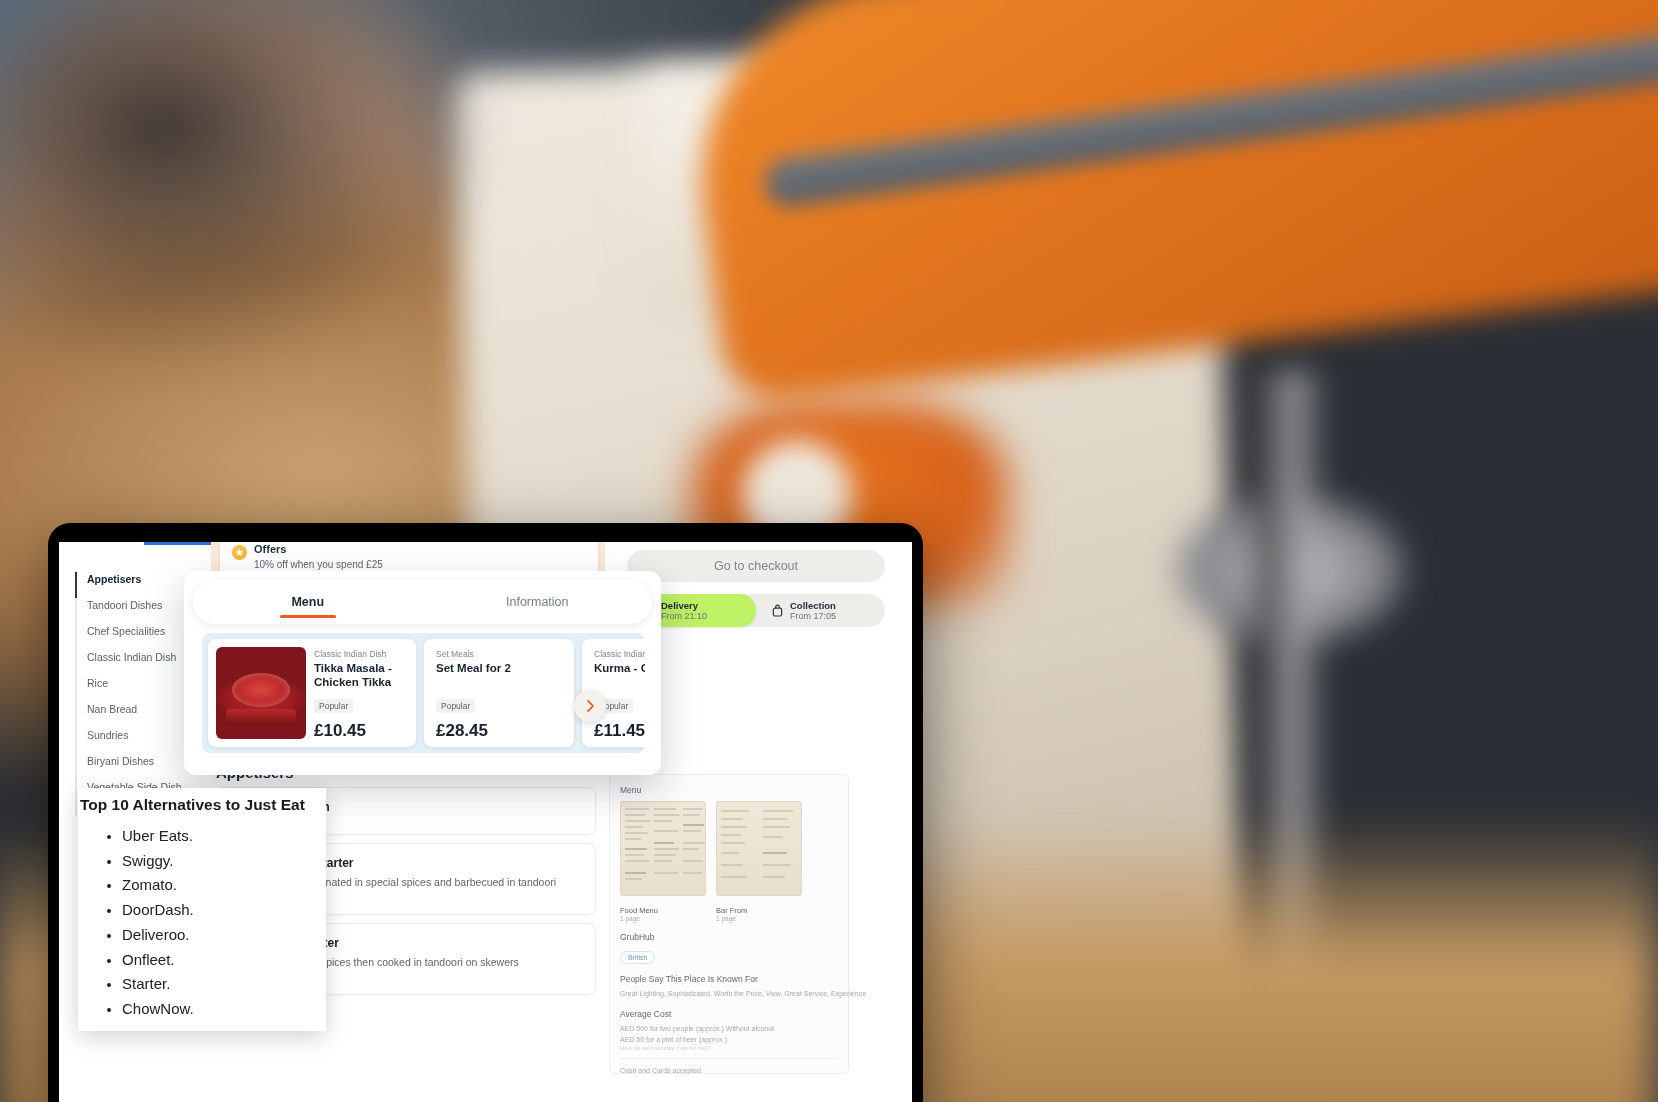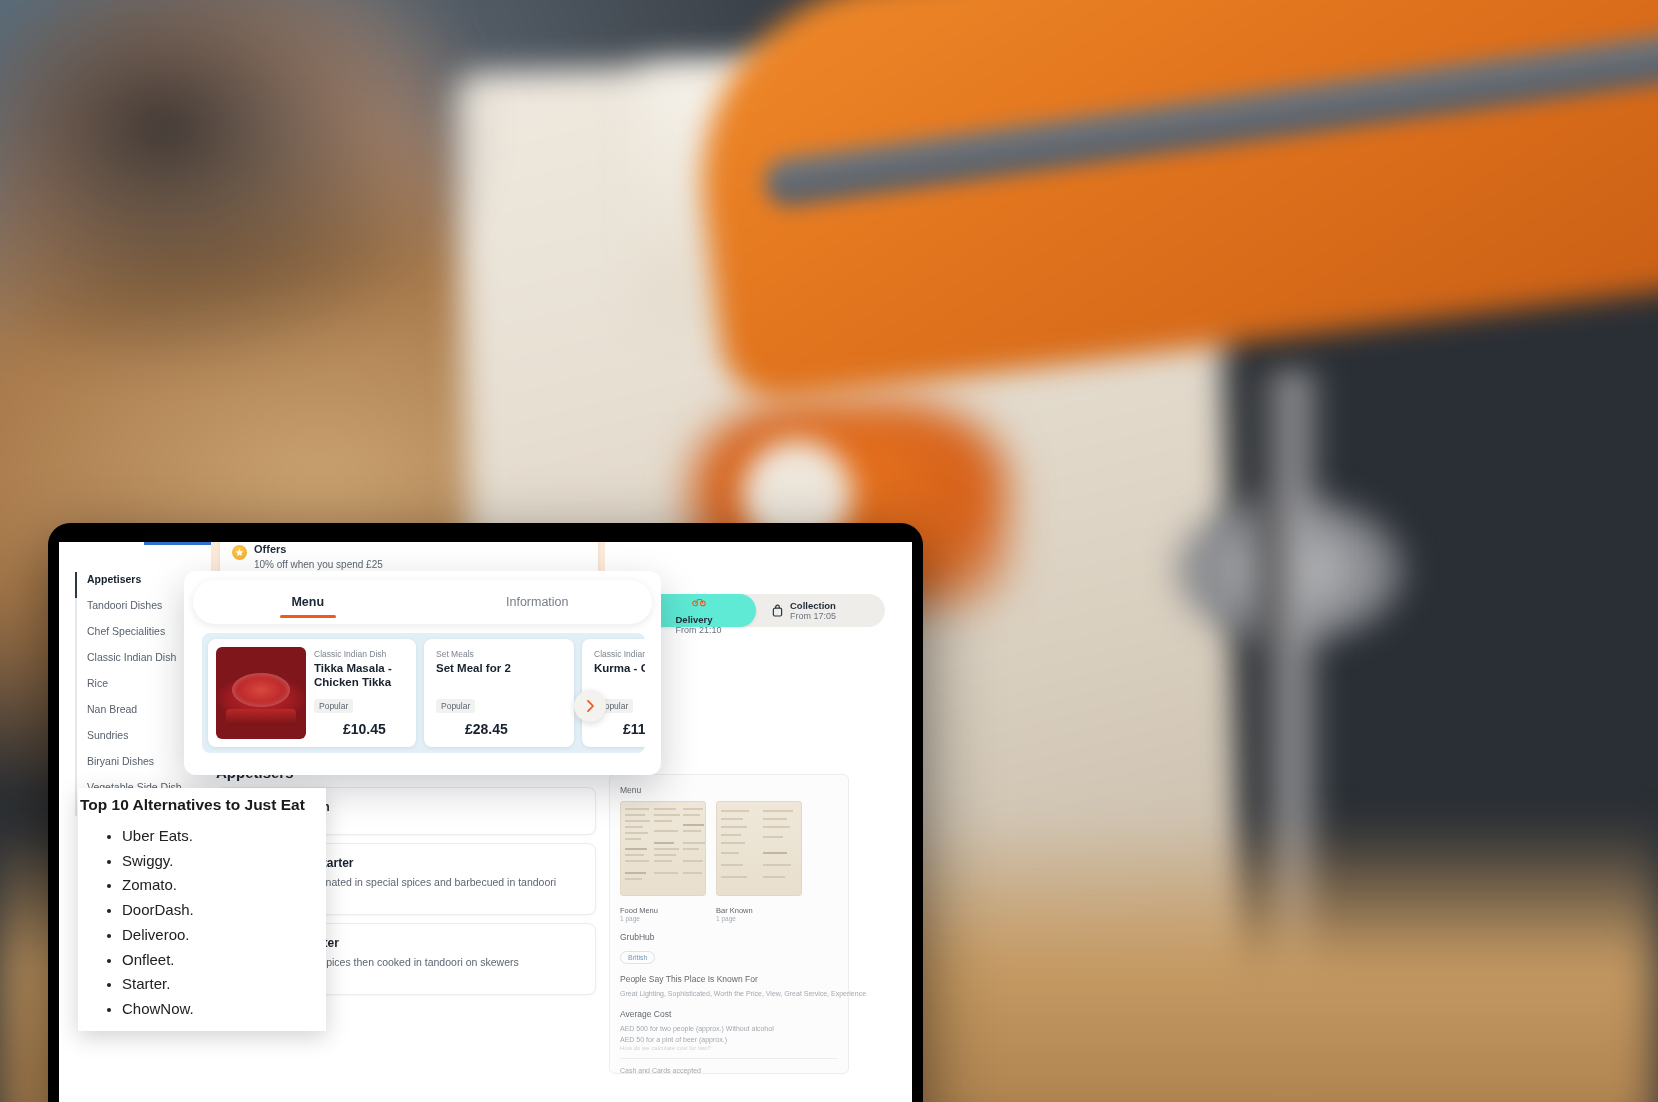--- a/index.html
+++ b/index.html
@@ -326,24 +326,23 @@
     position: relative;
     flex: 1;
     height: 33px;
     display: flex;
     align-items: center;
     gap: 6px;
     padding-left: 14px;
     box-sizing: border-box;
   }
   .mode-opt.sel {
-    background: #5eead4;
+    background: #bef264;
     border-radius: 17px;
     box-shadow: 0 1px 3px rgba(0,0,0,.10);
-    flex-direction: column;
   }
   .mode-ic { width: 14px; height: 14px; flex: none; display:flex; align-items:center; justify-content:center; }
   .mode-txt-top { font-size: 9.5px; font-weight: bold; color: #1f2b38; line-height: 11px; }
   .mode-txt-bot { font-size: 9px; color: #6b7480; line-height: 11px; }
 
   
   .menu-card {
     position: absolute;
     left: 125px;
     top: 29px;
@@ -455,24 +454,23 @@
   .mc-tag {
     position: absolute;
     font-size: 8.5px;
     color: #5d6670;
     background: #f1f1ef;
     border-radius: 3px;
     padding: 2px 5px;
   }
   .mc-price {
     position: absolute;
-    font-size: 14px;
+    font-size: 17px;
     font-weight: bold;
     color: #17222e;
-    margin-left: 29px;
   }
   .mc-next {
     position: absolute;
     left: 390px;
     top: 119px;
     width: 32px;
     height: 32px;
     border-radius: 50%;
     background: #f4f2ef;
     box-shadow: 0 2px 7px rgba(0,0,0,.14);
@@ -646,20 +644,21 @@
           <div class="offers-icon">
             <svg width="9" height="9" viewBox="0 0 10 10">
                 <polygon points="5,0.6 6.2,3.6 9.4,3.8 6.9,5.8 7.8,8.9 5,7.1 2.2,8.9 3.1,5.8 0.6,3.8 3.8,3.6" fill="#ffffff"></polygon>
               </svg>
           </div>
           <div class="offers-title">Offers</div>
           <div class="offers-sub">10% off when you spend £25</div>
         </div>
 
         <div class="checkout-panel"></div>
+        <button class="btn-checkout">Go to checkout</button>
         <div class="mode-toggle">
           <div class="mode-opt sel">
             <span class="mode-ic">
               <svg width="14" height="11" viewBox="0 0 18 12" fill="none" stroke="#f05a22" stroke-width="1.3">
                 <circle cx="4" cy="8.5" r="3"></circle>
                   <circle cx="14" cy="8.5" r="3"></circle>
                 <path d="M4 8.5 L8 3.5 L12 3.5 L14 8.5"></path>
                   <path d="M7 3.5 L11.5 3.5"></path>
               </svg>
             </span>
@@ -761,21 +760,21 @@
                 <div class="ln" style="left:4px;top:62px;width:22px"></div>
                 <div class="ln" style="left:4px;top:74px;width:26px"></div>
                 <div class="ln" style="left:46px;top:8px;width:30px"></div>
                 <div class="ln" style="left:46px;top:16px;width:24px"></div>
                 <div class="ln" style="left:46px;top:24px;width:27px"></div>
                 <div class="ln" style="left:46px;top:34px;width:20px"></div>
                 <div class="ln dk" style="left:46px;top:50px;width:24px"></div>
                 <div class="ln" style="left:46px;top:62px;width:28px"></div>
                 <div class="ln" style="left:46px;top:74px;width:22px"></div>
               </div>
-              <div class="ic-cap">Bar Known</div>
+              <div class="ic-cap">Bar From</div>
               <div class="ic-cap-sub">1 page</div>
             </div>
           </div>
 
           <div class="ic-h2">GrubHub</div>
           <span class="ic-chip">British</span>
 
           <div class="ic-h2">People Say This Place Is Known For</div>
           <div class="ic-body">Great Lighting, Sophisticated, Worth the Price, View, Great Service, Experience</div>
 

